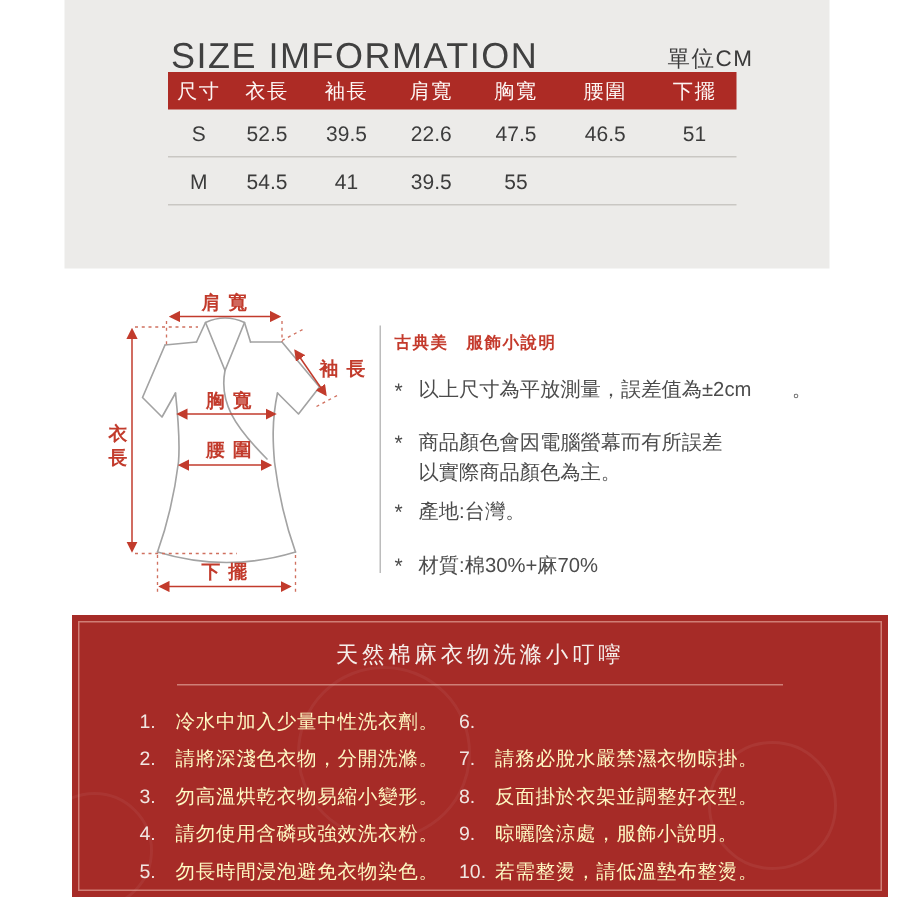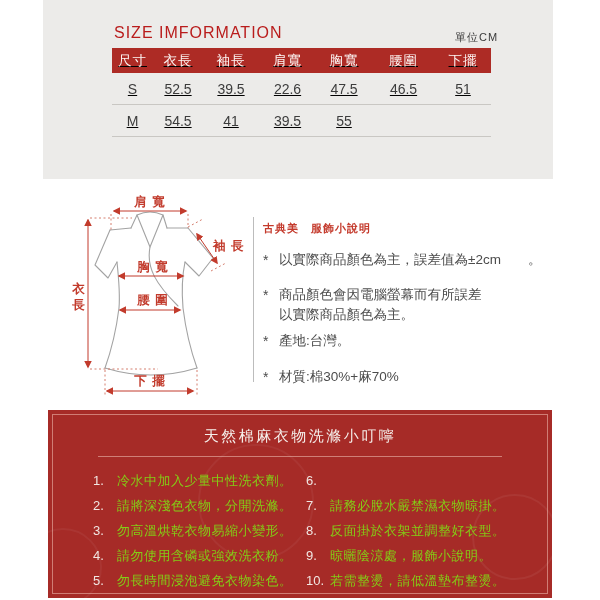--- a/index.html
+++ b/index.html
@@ -2,25 +2,25 @@
 <html><head>
 <meta charset="utf-8">
 <style>
   * { margin:0; padding:0; box-sizing:border-box; }
   html,body { background:#fff; }
   body { font-family:"Liberation Sans","DejaVu Sans",sans-serif; }
   #canvas { position:relative; width:600px; height:600px; background:#ffffff; overflow:hidden; }
 
   
   .size-panel { position:absolute; left:43px; top:0; width:510px; height:179px; background:#ecebe9; }
-  .size-title { position:absolute; left:71px; top:24px; font-size:16px; font-weight:500;
-                color:#b91c1c; letter-spacing:1px; white-space:nowrap; }
-  .unit { position:absolute; left:402px; top:30px; font-size:11px; color:#3a3a3a; letter-spacing:1px;margin-left:10px; }
-
-  .size-table { position:absolute; left:69px; top:48px; width:379px;text-decoration:underline; }
+  .size-title { position:absolute; left:71px; top:24px; font-size:24px; font-weight:500;
+                color:#404040; letter-spacing:1px; white-space:nowrap; }
+  .unit { position:absolute; left:402px; top:30px; font-size:15px; color:#3a3a3a; letter-spacing:1px; }
+
+  .size-table { position:absolute; left:69px; top:48px; width:379px; }
   .st-row { display:grid; grid-template-columns:41px 50px 56px 57px 56px 63px 56px; }
   .st-head { background:#ad2b25; height:25px; }
   .st-head .st-cell { color:#fdf6f4; font-size:13.5px; line-height:25px; letter-spacing:1px; }
   .st-body { height:32px; border-bottom:1px solid #c9c7c3; }
   .st-body .st-cell { color:#3c3c3c; font-size:14px; line-height:32px; }
   .st-cell { text-align:center; white-space:nowrap; }
 
   
   .diagram { position:absolute; left:50px; top:186px; }
   .shirt path { fill:none; stroke:#a3a3a3; stroke-width:1.1; stroke-linejoin:round; stroke-linecap:round; }
@@ -35,38 +35,38 @@
   .notes { position:absolute; left:263px; top:221px; width:288px; }
   .notes-title { text-align:left; font-size:11px; font-weight:600; color:#c43a2c;
                  letter-spacing:1px; white-space:nowrap; }
   .notes-list { margin-top:14px; }
   .note-item { display:flex; margin-bottom:15px; }
   .note-item:nth-child(2) { margin-bottom:7px; }
   .note-star { width:16px; flex:0 0 16px; color:#4c4c4c; font-size:14px; line-height:1.45; }
   .note-text { color:#4c4c4c; font-size:13.5px; line-height:1.45; white-space:pre-line; }
 
   
-  .care-box { position:absolute; left:48px; top:410px; width:504px; height:188px;
+  .care-box { position:absolute; left:48px; top:410px; width:544px; height:188px;
               background:#a62b27; overflow:hidden; }
   .care-inner-border { position:absolute; inset:4px; border:1px solid rgba(236,180,170,0.6);
                        pointer-events:none; }
   .ring { position:absolute; border-radius:50%; border:2px solid rgba(255,255,255,0.05); }
   .ring1 { left:150px; top:34px; width:116px; height:116px; }
   .ring2 { left:424px; top:84px; width:86px; height:86px; border-color:rgba(255,255,255,0.06); }
   .ring3 { left:-24px; top:118px; width:78px; height:78px; }
   .care-title { position:relative; margin-top:17px; text-align:center; font-size:15px; font-weight:500;
                 color:#f5eeea; letter-spacing:2.5px; white-space:nowrap; }
   .care-sep { position:relative; width:404px; height:1px; margin:10px auto 0; background:rgba(240,196,186,0.55); }
   .care-cols { position:absolute; top:58px; left:0; width:100%; }
   .care-col { position:absolute; top:0; }
   .care-col-left { left:45px; }
   .care-col-right { left:258px; }
   .care-item { display:flex; height:25px; align-items:center; }
   .care-num { flex:0 0 24px; color:#f1e6e2; font-size:13px; }
-  .care-text { color:#84cc16; font-size:13px; letter-spacing:0.5px; white-space:nowrap; }
+  .care-text { color:#fef9c3; font-size:13px; letter-spacing:0.5px; white-space:nowrap; }
 </style>
 </head>
 <body>
 
 <div id="canvas">
 
   <section class="size-panel">
     <h1 class="size-title">SIZE IMFORMATION</h1>
     <div class="unit">單位CM</div>
 
@@ -145,21 +145,21 @@
     </g>
   </svg>
 
   <div class="v-divider"></div>
 
   <section class="notes">
     <h2 class="notes-title">古典美　服飾小說明</h2>
     <div class="notes-list">
       <div class="note-item">
         <span class="note-star">*</span>
-        <span class="note-text">以實際商品顏色為主，誤差值為±2cm　　。</span>
+        <span class="note-text">以上尺寸為平放測量，誤差值為±2cm　　。</span>
       </div>
       <div class="note-item">
         <span class="note-star">*</span>
         <span class="note-text">商品顏色會因電腦螢幕而有所誤差
 以實際商品顏色為主。</span>
       </div>
       <div class="note-item">
         <span class="note-star">*</span>
         <span class="note-text">產地:台灣。</span>
       </div>

